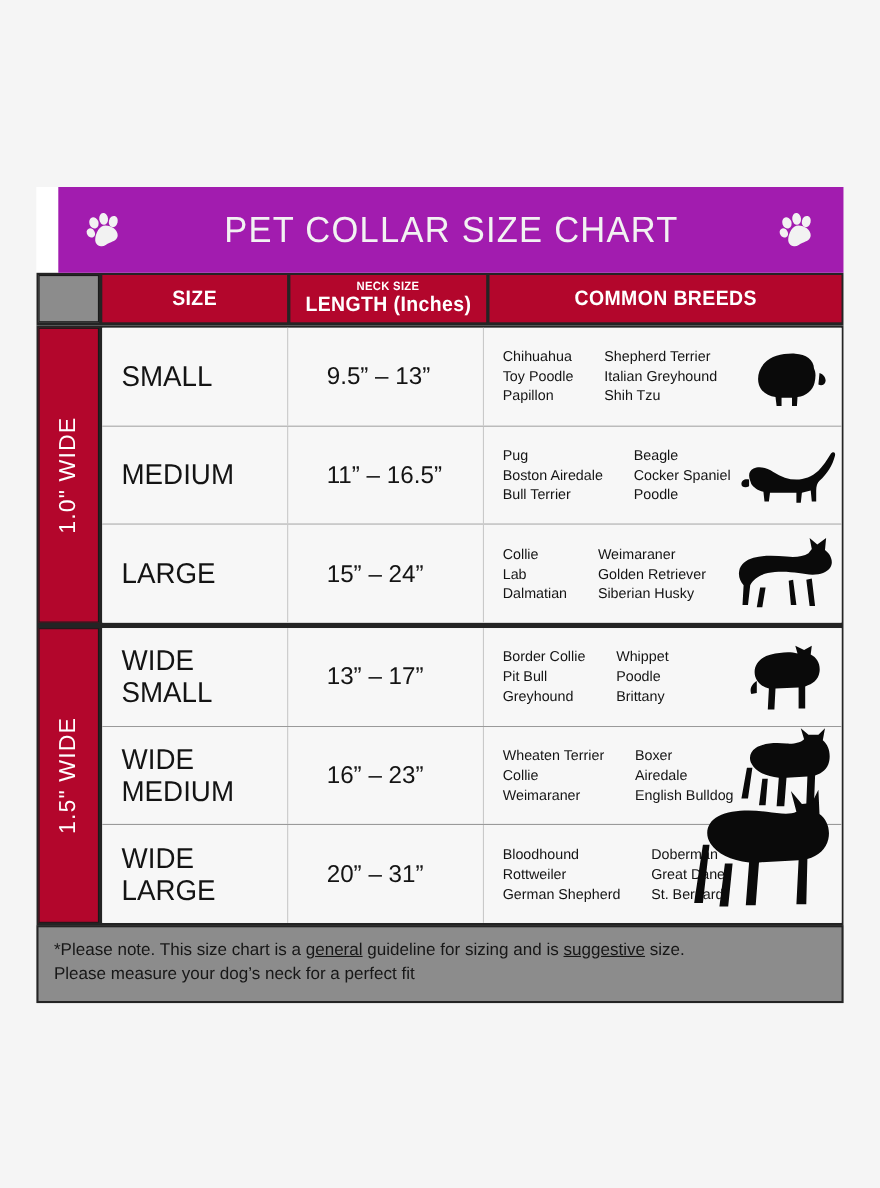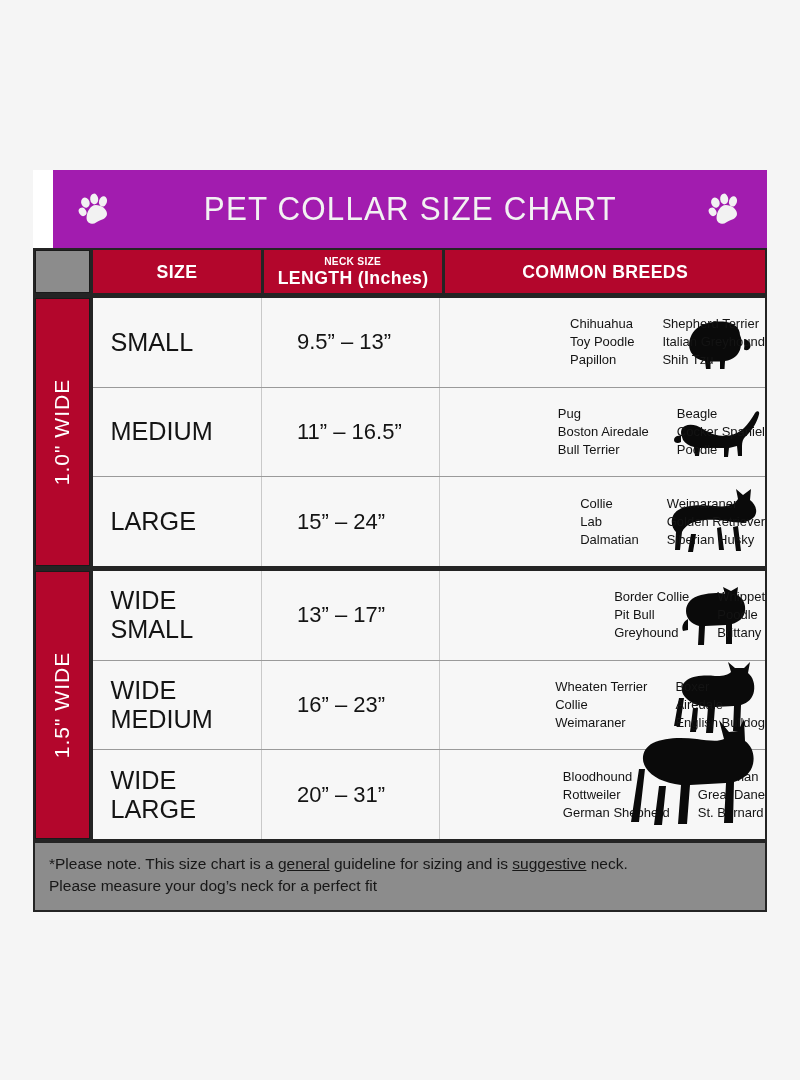--- a/index.html
+++ b/index.html
@@ -177,21 +177,20 @@
     white-space: nowrap;
   }
   .c-breeds {
     flex: 1;
     border-left: 1px solid #c9c9c9;
     height: 100%;
     display: flex;
     align-items: center;
     position: relative;
     padding-left: 17px;
-    justify-content: flex-end;
   }
   .breed-col {
     display: flex;
     flex-direction: column;
     font-size: 13px;
     color: #141414;
     line-height: 1.38;
     z-index: 2;
   }
   .breed-col.second { margin-left: 28px; }
@@ -427,19 +426,19 @@
 
     <span class="dog-overflow">
       <svg width="126" height="118" viewBox="0 0 252 236">
         <path d="M186 40 L176 2 L196 26 L214 24 L226 0 L228 44 C242 54 248 72 244 90 C240 108 226 120 206 126 L204 208 L186 208 L190 128 L118 132 L112 210 L94 210 L100 132 C66 128 42 116 30 98 C18 80 24 58 44 48 C66 37 100 36 132 40 C154 43 174 46 186 40 Z
                  M28 100 L16 206 L0 206 L16 100 Z M70 134 L62 212 L46 212 L56 134 Z" fill="#0a0a0a"></path>
       </svg>
     </span>
 
     <div class="footnote">
       <div>
-        <span>*Please note. This size chart is a </span><u>general</u><span> guideline for sizing and is </span><u>suggestive</u><span> neck.</span>
+        <span>*Please note. This size chart is a </span><u>general</u><span> guideline for sizing and is </span><u>suggestive</u><span> size.</span>
       </div>
       <div>Please measure your dog’s neck for a perfect fit</div>
     </div>
 
   </div>
 </div>
 
 </body></html>

